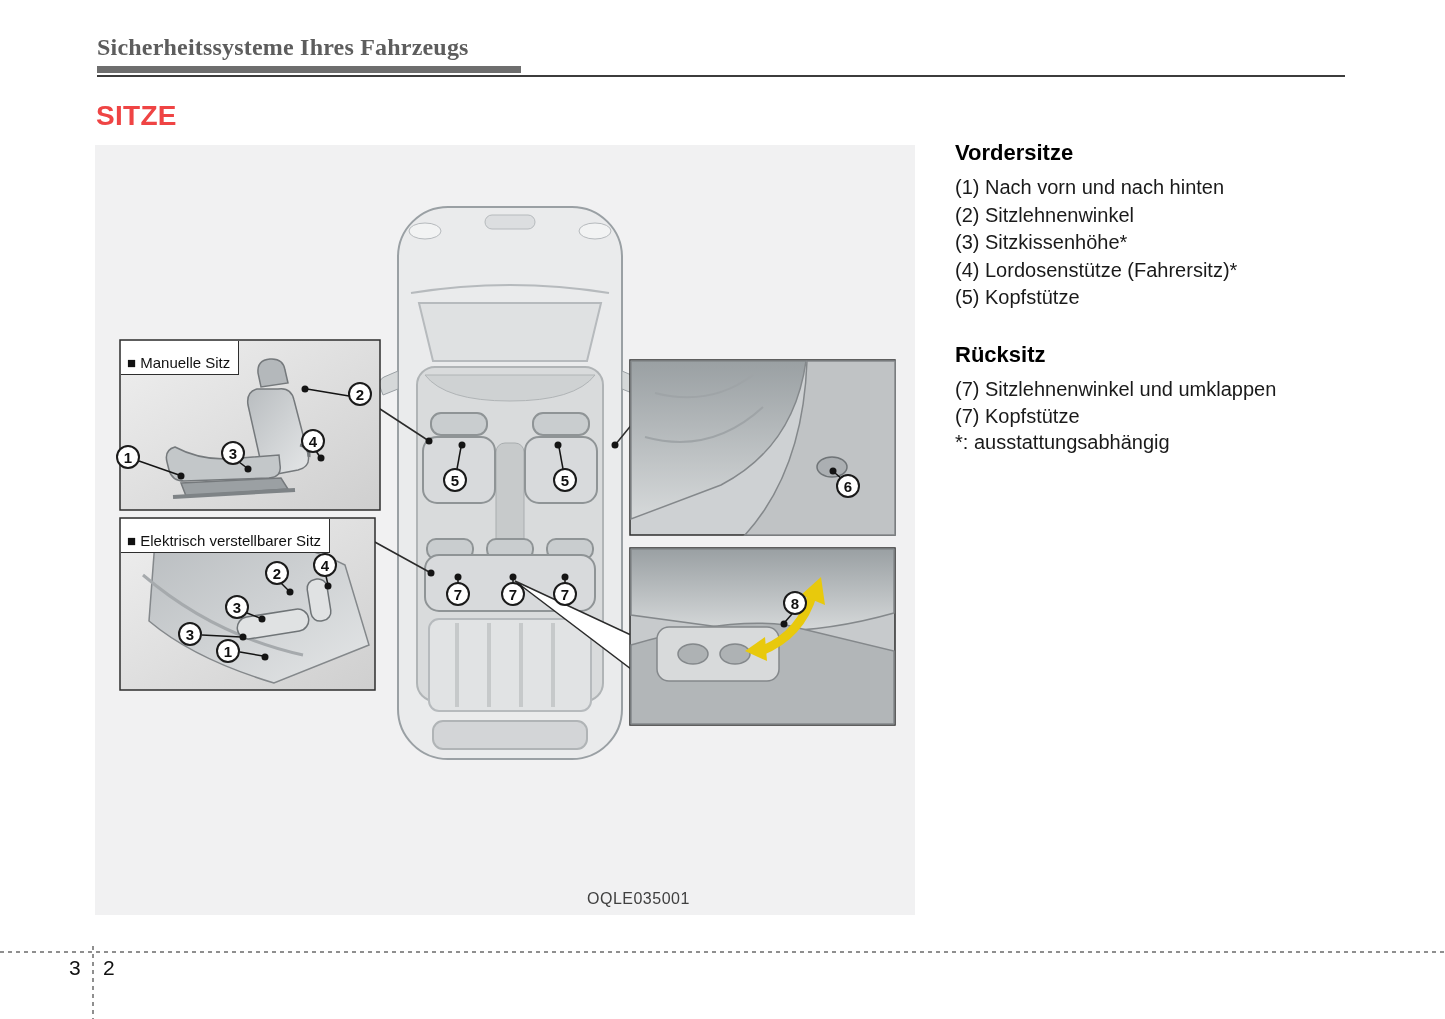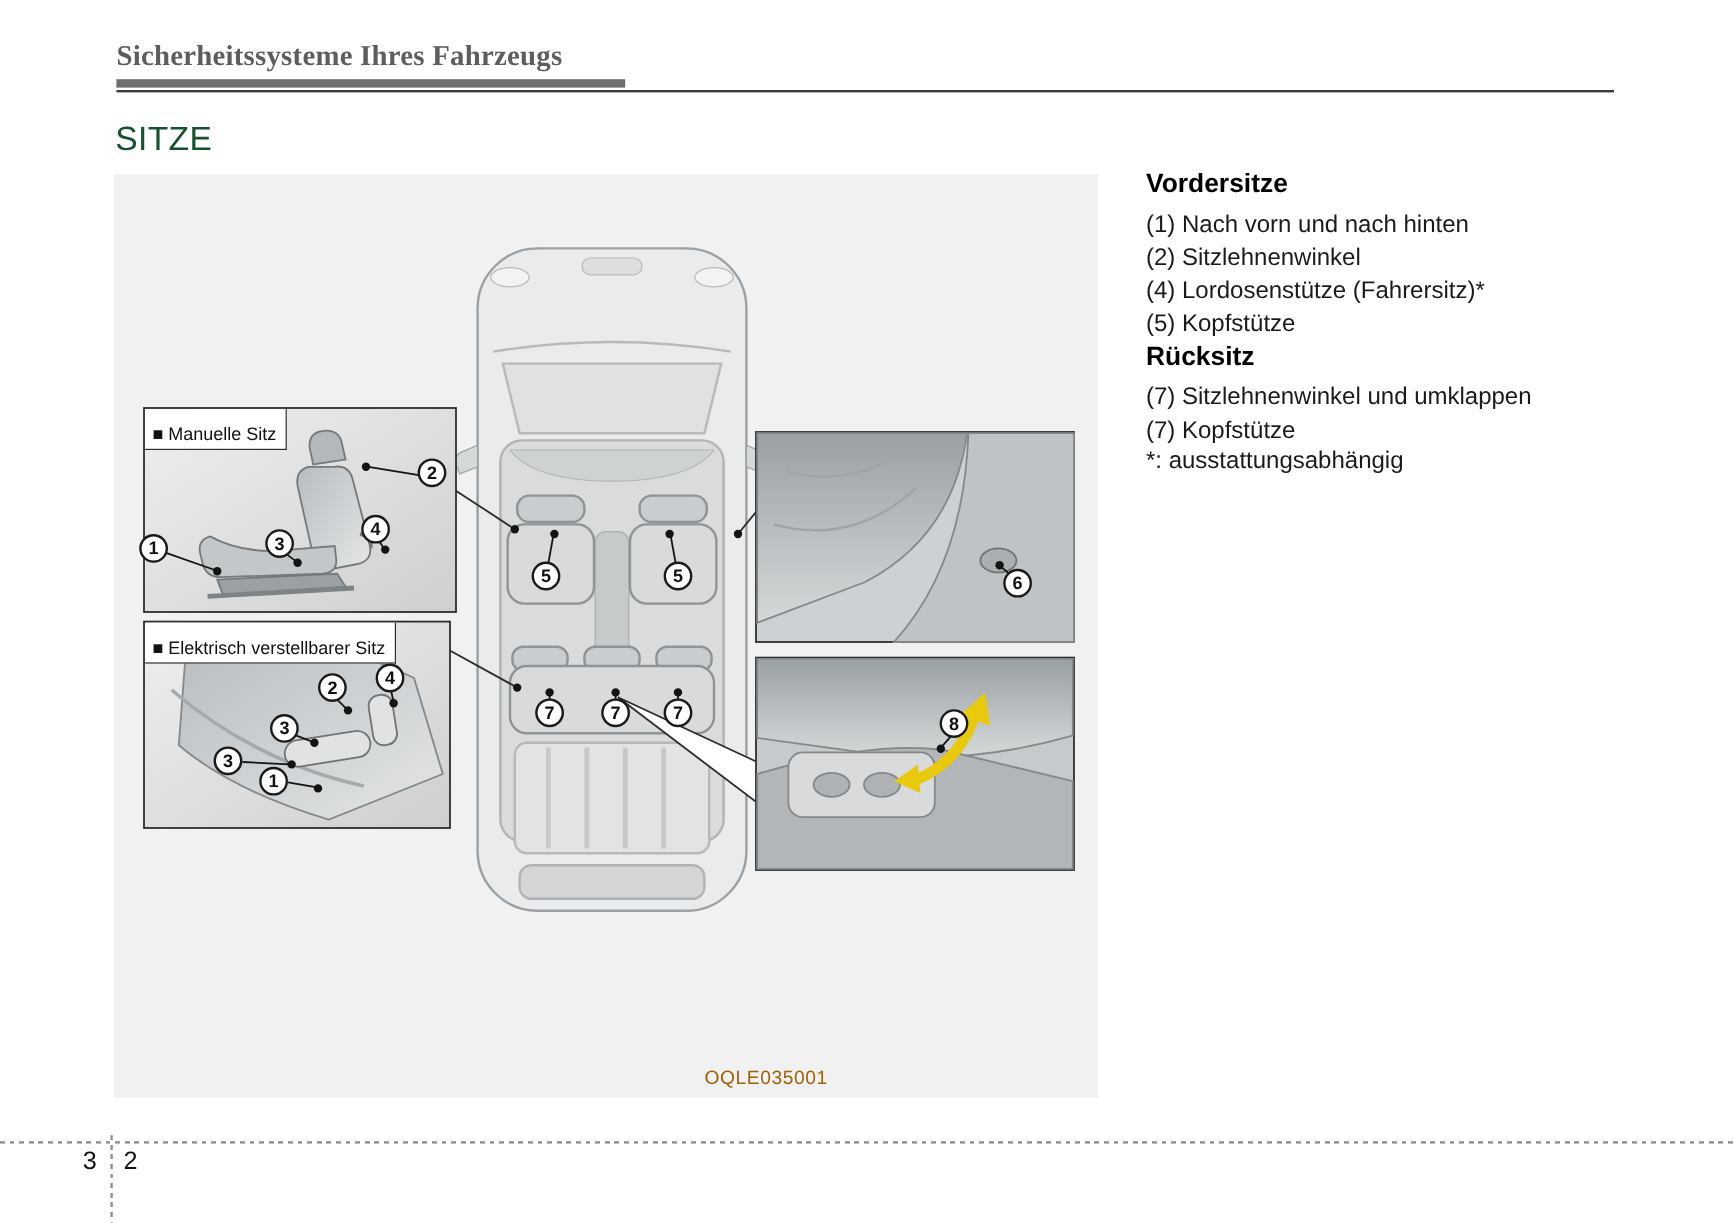--- a/index.html
+++ b/index.html
@@ -15,21 +15,21 @@
   .header-title {
     position:absolute; left:97px; top:34px;
     font-family:"Liberation Serif", serif;
     font-size:24px; font-weight:600; color:#5d5d5d; letter-spacing:0.2px;
   }
   .header-bar { position:absolute; left:97px; top:66px; width:424px; height:7px; background:#6e6e6e; }
   .header-rule { position:absolute; left:97px; top:75px; width:1248px; height:2px; background:#3c3c3c; }
 
   .section-title {
     position:absolute; left:96px; top:100px;
-    font-size:28px; font-weight:400; color:#14532d; letter-spacing:0.3px;
+    font-size:28px; font-weight:700; color:#ef4444; letter-spacing:0.3px;
   }
 
   
   .figure {
     position:absolute; left:95px; top:145px; width:820px; height:770px;
     background:#f1f1f2;
   }
   .figure svg { position:absolute; left:0; top:0; }
 
   .inset-label {
@@ -41,27 +41,27 @@
 
   .callout {
     position:absolute; width:24px; height:24px; border-radius:50%;
     background:#ffffff; border:2px solid #1a1a1a;
     display:flex; align-items:center; justify-content:center;
     font-size:15px; font-weight:700; color:#111;
   }
 
   .figure-code {
     position:absolute; left:492px; top:745px;
-    font-size:16px; color:#a16207; letter-spacing:0.5px;
+    font-size:16px; color:#404040; letter-spacing:0.5px;
   }
 
   
   .content { position:absolute; left:955px; top:140px; width:460px; color:#1a1a1a; }
   .content h2 { font-size:22px; line-height:26px; font-weight:700; color:#000; margin:0 0 8px 0; }
-  .content h2.rear { }
+  .content h2.rear { margin-top:30px; }
   .content .item { font-size:20px; line-height:27.5px; }
   .content .footnote { font-size:20px; }
 
   
   .footer-dash {
     position:absolute; left:0; top:951px; width:1445px; height:2px;
     background:repeating-linear-gradient(to right, #8f8f8f 0 4px, transparent 4px 8px);
   }
   .footer-vline {
     position:absolute; left:92px; top:946px; width:2px; height:73px;
@@ -231,20 +231,21 @@
     <div class="callout" style="left:741px;top:329px;">6</div>
     <div class="callout" style="left:688px;top:446px;">8</div>
 
     <div class="figure-code">OQLE035001</div>
   </div>
 
   <div class="content">
     <h2>Vordersitze</h2>
     <div class="item">(1) Nach vorn und nach hinten</div>
     <div class="item">(2) Sitzlehnenwinkel</div>
+    <div class="item">(3) Sitzkissenhöhe*</div>
     <div class="item">(4) Lordosenstütze (Fahrersitz)*</div>
     <div class="item">(5) Kopfstütze</div>
 
     <h2 class="rear">Rücksitz</h2>
     <div class="item">(7) Sitzlehnenwinkel und umklappen</div>
     <div class="item">(7) Kopfstütze</div>
 
     <div class="footnote">*: ausstattungsabhängig</div>
   </div>
 

